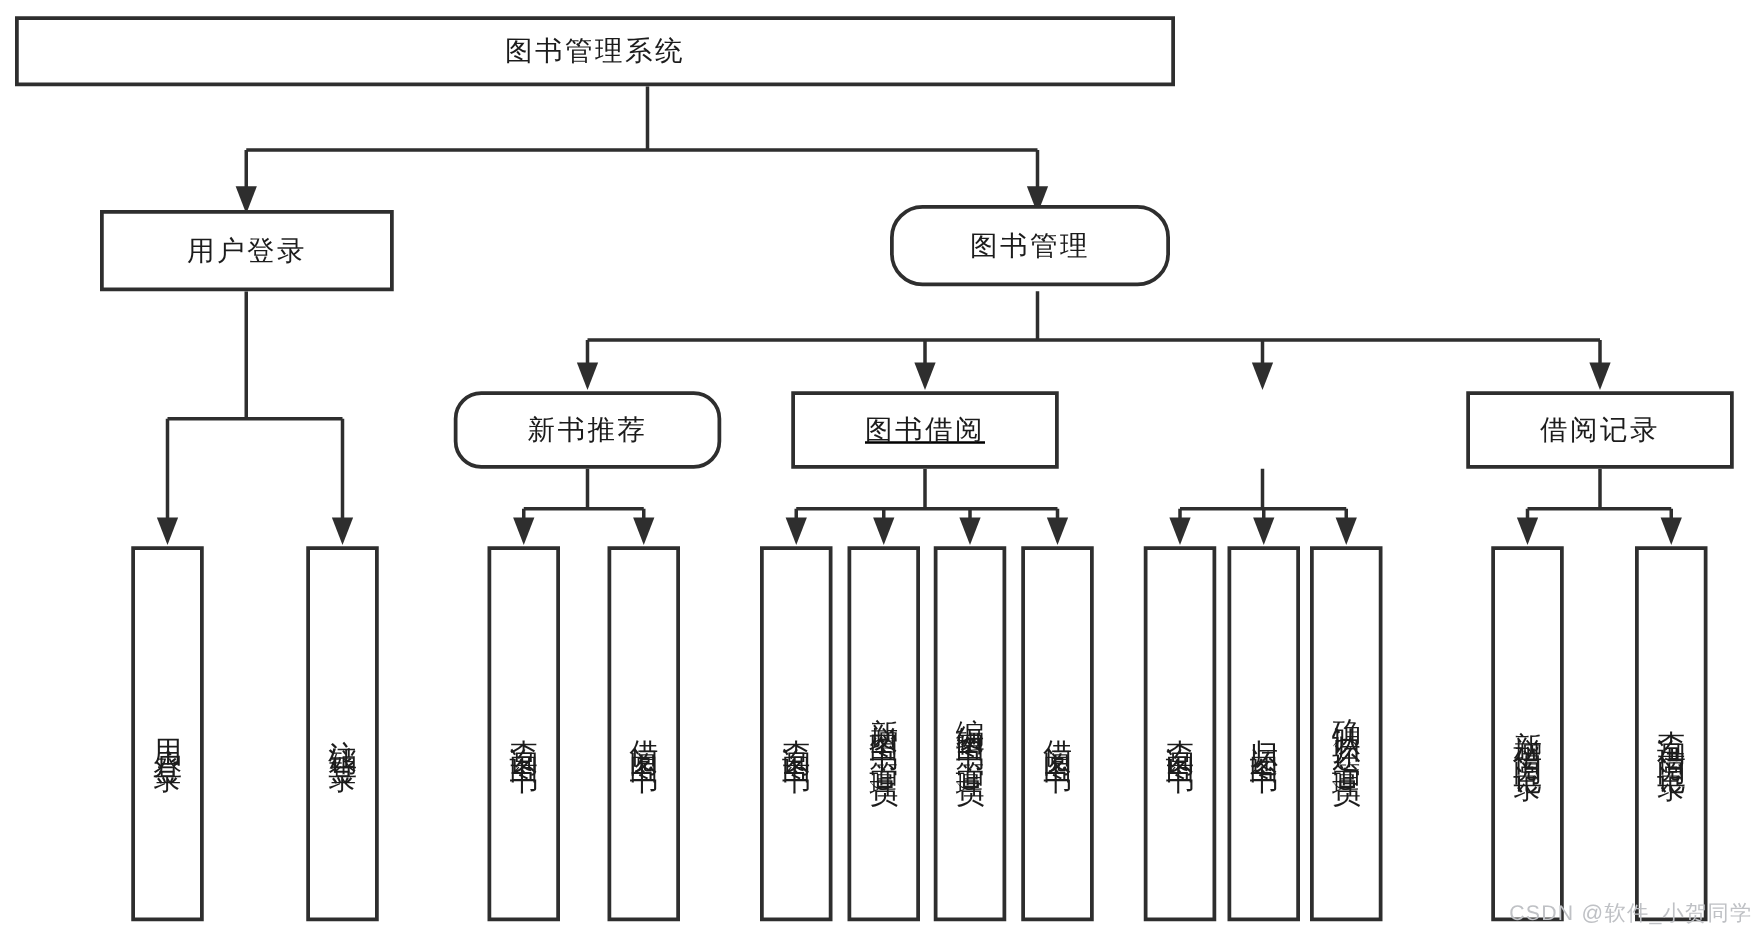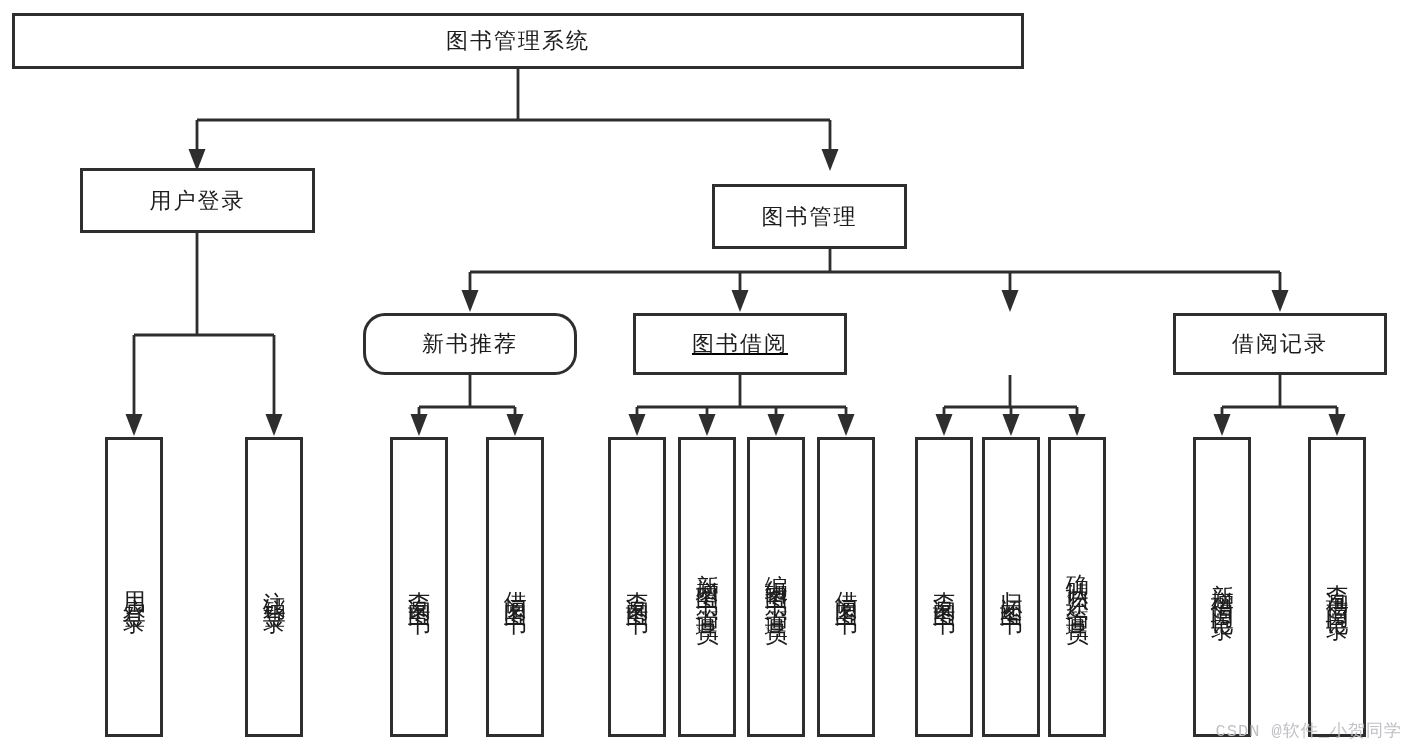--- a/index.html
+++ b/index.html
@@ -50,21 +50,20 @@
     white-space: nowrap;
   }
   .watermark {
     position: absolute;
     right: 3px;
     bottom: 5px;
     font-size: 17px;
     letter-spacing: 1px;
     color: #bfc1c5;
     z-index: 5;
-    font-family: Liberation Mono, monospace;
   }
 </style>
 </head>
 <body>
 
 <div class="stage">
 
   <svg class="connectors" viewBox="0 0 1405 747" xmlns="http://www.w3.org/2000/svg">
     <g stroke="#2e2e2e" stroke-width="2.8" fill="none">
 
@@ -98,28 +97,28 @@
       <polygon points="776,436 767.5,414 784.5,414"></polygon>
       <polygon points="846,436 837.5,414 854.5,414"></polygon>
       <polygon points="944,436 935.5,414 952.5,414"></polygon>
       <polygon points="1011,436 1002.5,414 1019.5,414"></polygon>
       <polygon points="1077,436 1068.5,414 1085.5,414"></polygon>
       <polygon points="1222,436 1213.5,414 1230.5,414"></polygon>
       <polygon points="1337,436 1328.5,414 1345.5,414"></polygon>
     </g>
   </svg>
 
-  <div class="box h" style="left:12px;top:13px;width:1012px;height:56px;">
+  <div class="box h" style="left:12px;top:13px;width:928px;height:56px;">
     <span>图书管理系统</span>
   </div>
 
   <div class="box h" style="left:80px;top:168px;width:235px;height:65px;">
     <span>用户登录</span>
   </div>
-  <div class="box h" style="left:712px;top:184px;width:195px;height:65px;">
+  <div class="box h" style="left:712px;top:164px;width:224px;height:65px;border-radius:26px;">
     <span>图书管理</span>
   </div>
 
   <div class="box h" style="left:363px;top:313px;width:214px;height:62px;border-radius:22px;">
     <span>新书推荐</span>
   </div>
   <div class="box h" style="left:633px;top:313px;width:214px;height:62px;text-decoration:underline;">
     <span>图书借阅</span>
   </div>
   <div class="box h" style="left:1173px;top:313px;width:214px;height:62px;">

